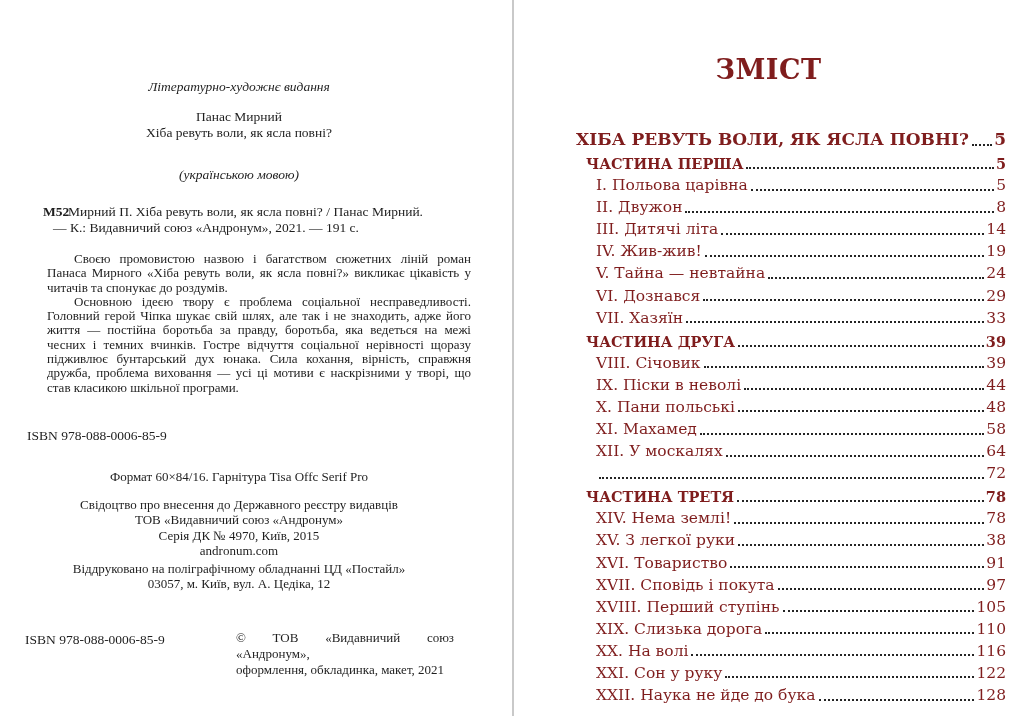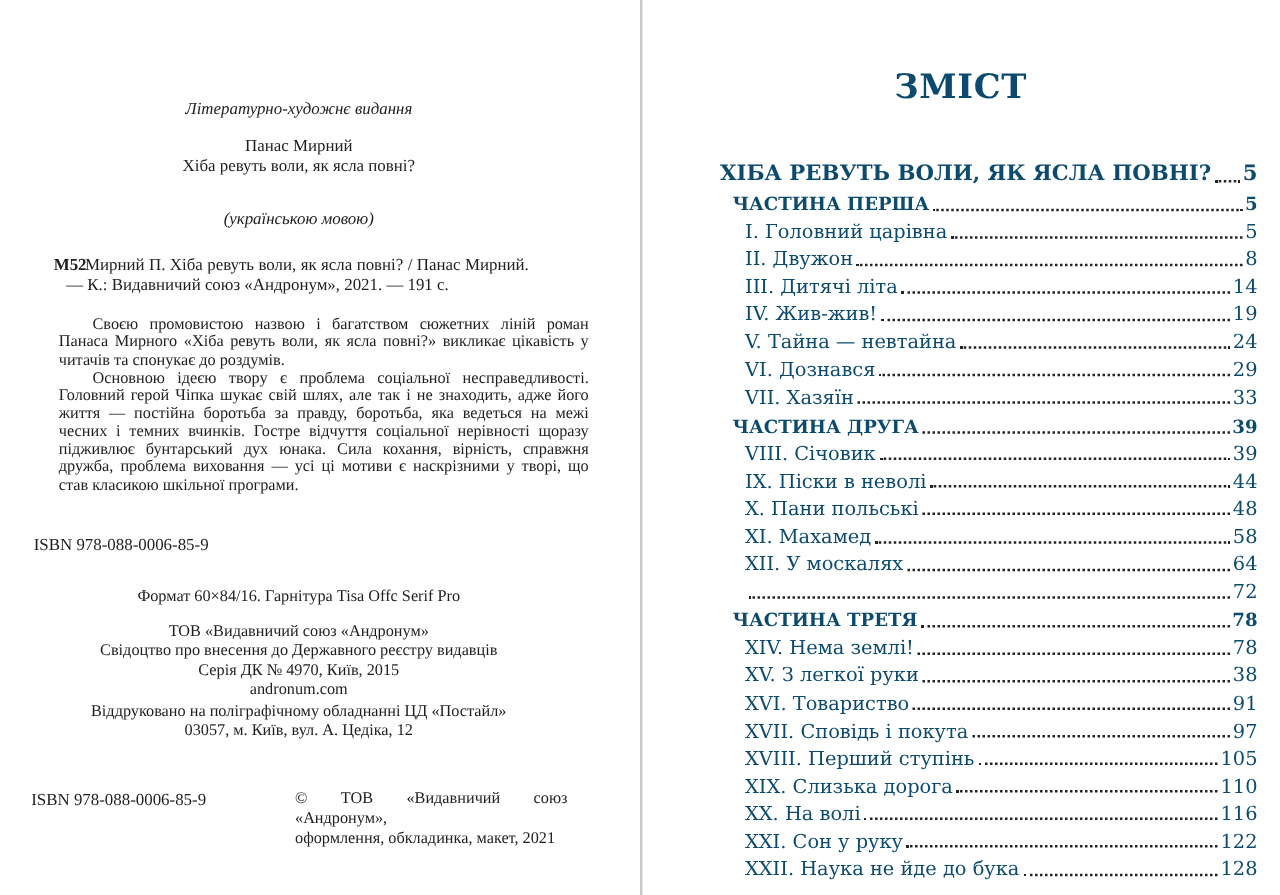--- a/index.html
+++ b/index.html
@@ -25,21 +25,21 @@
   .isbn-top{top:428px;left:-2px;font-size:13.5px;}
   .format-line{top:469px;font-size:13px;}
   .publisher-block{top:497px;font-size:13px;line-height:15.4px;}
   .printing-block{top:561px;font-size:13px;line-height:15.4px;}
   .bottom-row{top:630px;height:40px;}
   .isbn-bottom{position:absolute;left:-2px;top:2px;font-size:13.5px;}
   .copyright{position:absolute;left:209px;top:0;width:218px;font-size:13px;line-height:16px;}
   .copyright .l1{text-align:justify;text-align-last:justify;}
 
   
-  .page-right{position:absolute;left:513px;top:0;width:511px;height:716px;font-family:"DejaVu Serif", serif;color:#0c4a6e;}
+  .page-right{position:absolute;left:513px;top:0;width:511px;height:716px;font-family:"DejaVu Serif", serif;color:#7f1d1d;}
   .toc-title{position:absolute;top:54px;left:0;width:100%;text-align:center;font-size:27px;font-weight:bold;letter-spacing:0.5px;}
   .toc-list{position:absolute;left:63px;top:120px;width:430px;}
   .toc-row{display:flex;align-items:flex-end;}
   .toc-label{white-space:nowrap;}
   .toc-dots{flex:1 1 auto;min-width:8px;border-bottom:2px dotted #242424;margin:0 2px 4px 3px;}
   .toc-page{white-space:nowrap;}
   .row-book{height:29px;font-weight:bold;font-size:17px;}
   .row-book .toc-dots{border-bottom-width:2.3px;margin-bottom:3px;}
   .row-part{height:23px;font-weight:bold;font-size:14.5px;margin-left:10px;}
   .row-part .toc-dots{border-bottom-width:2.2px;margin-bottom:3px;}
@@ -64,22 +64,22 @@
 
     <div class="abs annotation">
       <p>Своєю промовистою назвою і багатством сюжетних ліній роман Панаса Мирного «Хіба ревуть воли, як ясла повні?» викликає цікавість у читачів та спонукає до роздумів.</p>
       <p>Основною ідеєю твору є проблема соціальної несправедливості. Головний герой Чіпка шукає свій шлях, але так і не знаходить, адже його життя — постійна боротьба за правду, боротьба, яка ведеться на межі чесних і темних вчинків. Гостре відчуття соціальної нерівності щоразу підживлює бунтарський дух юнака. Сила кохання, вірність, справжня дружба, проблема виховання — усі ці мотиви є наскрізними у творі, що став класикою шкільної програми.</p>
     </div>
 
     <div class="abs isbn-top">ISBN 978-088-0006-85-9</div>
     <div class="abs centered format-line">Формат 60×84/16. Гарнітура Tisa Offc Serif Pro</div>
 
     <div class="abs centered publisher-block">
+      <div>Свідоцтво про внесення до Державного реєстру видавців</div>
       <div>ТОВ «Видавничий союз «Андронум»</div>
-      <div>Свідоцтво про внесення до Державного реєстру видавців</div>
       <div>Серія ДК № 4970, Київ, 2015</div>
       <div>andronum.com</div>
     </div>
 
     <div class="abs centered printing-block">
       <div>Віддруковано на поліграфічному обладнанні ЦД «Постайл»</div>
       <div>03057, м. Київ, вул. А. Цедіка, 12</div>
     </div>
 
     <div class="abs bottom-row">
@@ -100,21 +100,21 @@
           <span class="toc-label">ХІБА РЕВУТЬ ВОЛИ, ЯК ЯСЛА ПОВНІ?</span>
           <span class="toc-dots"></span>
           <span class="toc-page">5</span>
         </div>
         <div class="toc-row row-part">
           <span class="toc-label">ЧАСТИНА ПЕРША</span>
           <span class="toc-dots"></span>
           <span class="toc-page">5</span>
         </div>
         <div class="toc-row row-chapter">
-          <span class="toc-label">I. Головний царівна</span>
+          <span class="toc-label">I. Польова царівна</span>
           <span class="toc-dots"></span>
           <span class="toc-page">5</span>
         </div>
         <div class="toc-row row-chapter">
           <span class="toc-label">II. Двужон</span>
           <span class="toc-dots"></span>
           <span class="toc-page">8</span>
         </div>
         <div class="toc-row row-chapter">
           <span class="toc-label">III. Дитячі літа</span>

